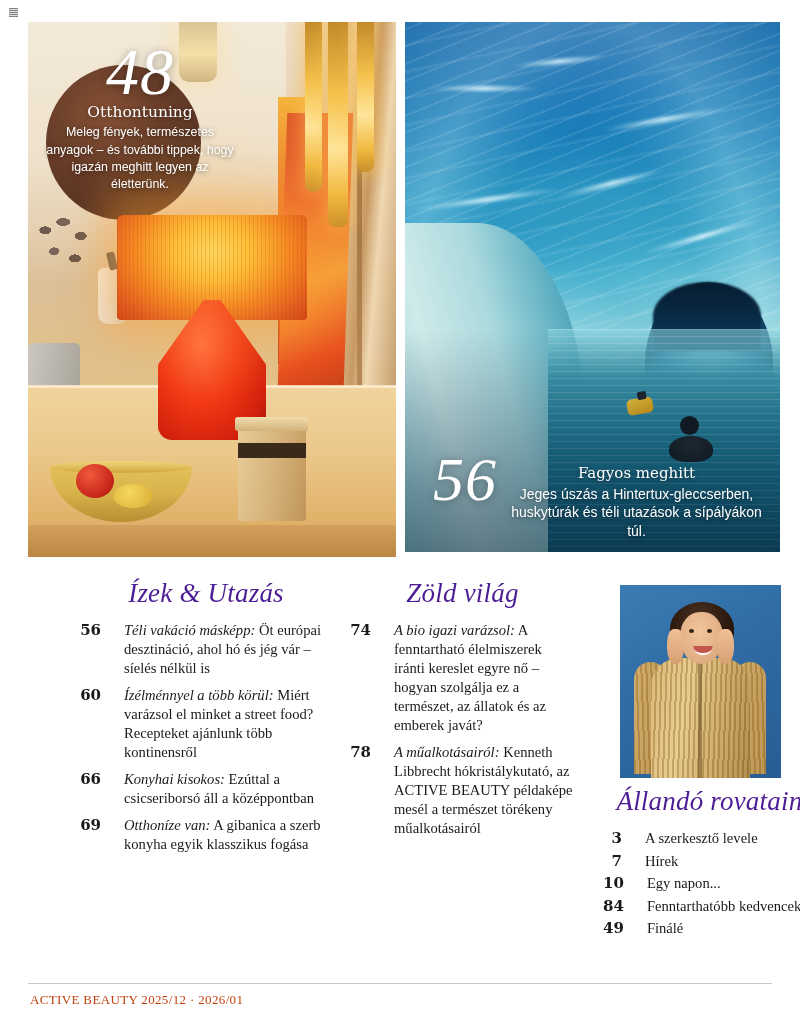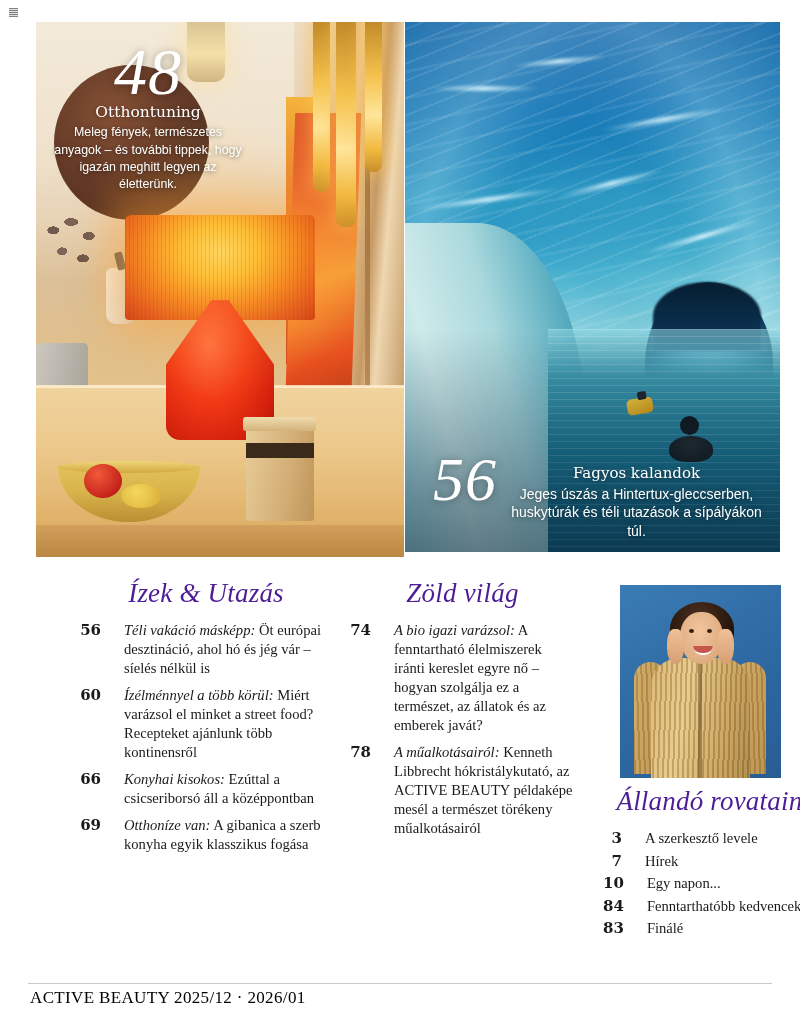--- a/index.html
+++ b/index.html
@@ -24,21 +24,20 @@
     opacity: .85;
   }
 
   
   .hero-left {
     position: absolute;
     left: 28px; top: 22px;
     width: 368px; height: 535px;
     overflow: hidden;
     background: #c89a72;
-    margin-left: 8px;
   }
   .hero-right {
     position: absolute;
     left: 405px; top: 22px;
     width: 375px; height: 530px;
     overflow: hidden;
     background: #0a5f9e;
   }
 
   
@@ -422,23 +421,23 @@
   .pt-armL { left:9%; } .pt-armR { left:71%; }
 
   
   .footer-rule {
     position:absolute; left: 28px; right: 28px; bottom: 44px;
     height: 1px; background: #c9c9c9;
   }
   .footer-text {
     position: absolute; left: 30px; bottom: 20px;
     font-family: "Liberation Serif", serif;
-    font-size: 17px;
+    font-size: 13px;
     letter-spacing: .35px;
-    color: #000000;
+    color: #c2410c;
   }
 </style>
 </head>
 <body>
 
 <div class="corner-mark"></div>
 
 <div class="hero-left">
   <div class="li-bg"></div>
   <div class="li-wallR"></div>
@@ -486,21 +485,21 @@
   <div class="ic-tunnel-dark"></div>
   <div class="ic-water"></div>
   <div class="ic-float"></div>
   <div class="ic-swimmer"></div>
   <div class="ic-head"></div>
   <div class="ic-vign"></div>
 
   <div class="ov-right">
     <div class="big-num">56</div>
     <div class="rtxt">
-      <div class="ov-title">Fagyos kalandok</div>
+      <div class="ov-title">Fagyos meghitt</div>
       <div class="ov-body">Jeges úszás a Hintertux-gleccserben, huskytúrák és téli utazások a sípályákon túl.</div>
     </div>
   </div>
 </div>
 
 <div class="portrait">
   <div class="pt-bg"></div>
   <div class="pt-armL"></div>
   <div class="pt-armR"></div>
   <div class="pt-body"></div>
@@ -564,21 +563,21 @@
         </div>
         <div class="toc-entry" style="margin-bottom: 3px;">
           <span class="toc-num" style="min-width: 26px;">10</span>
           <span class="toc-text">Egy napon...</span>
         </div>
         <div class="toc-entry" style="margin-bottom: 3px;">
           <span class="toc-num" style="min-width: 26px; text-align: right;">84</span>
           <span class="toc-text">Fenntarthatóbb kedvencek</span>
         </div>
         <div class="toc-entry" style="margin-bottom: 3px;">
-          <span class="toc-num" style="min-width: 26px;">83</span>
+          <span class="toc-num" style="min-width: 26px;">49</span>
           <span class="toc-text">Finálé</span>
         </div>
       </div>
   </div>
 
 </div>
 
 <div class="footer-rule"></div>
 <div class="footer-text">ACTIVE BEAUTY 2025/12 · 2026/01</div>
 

